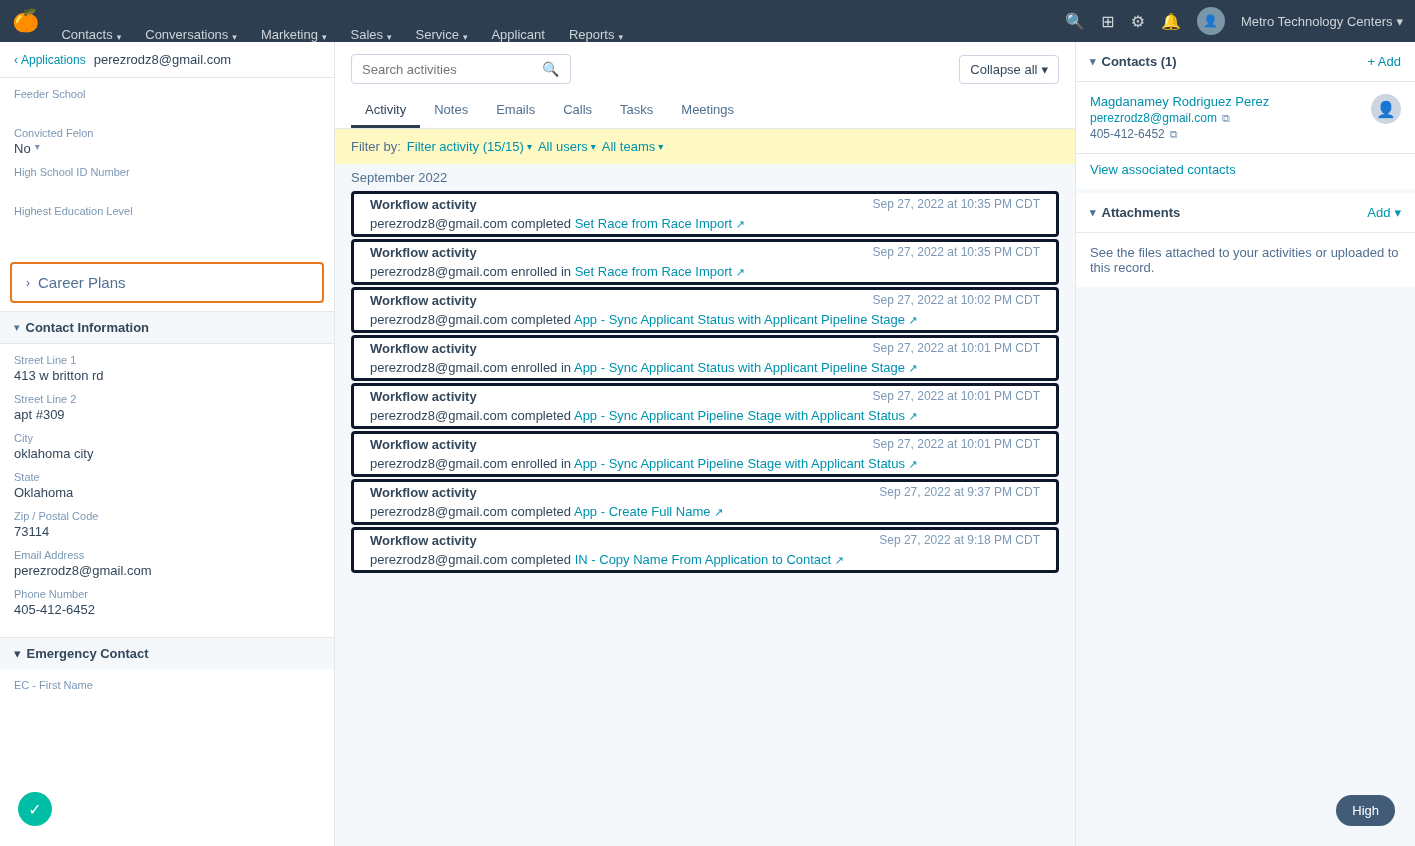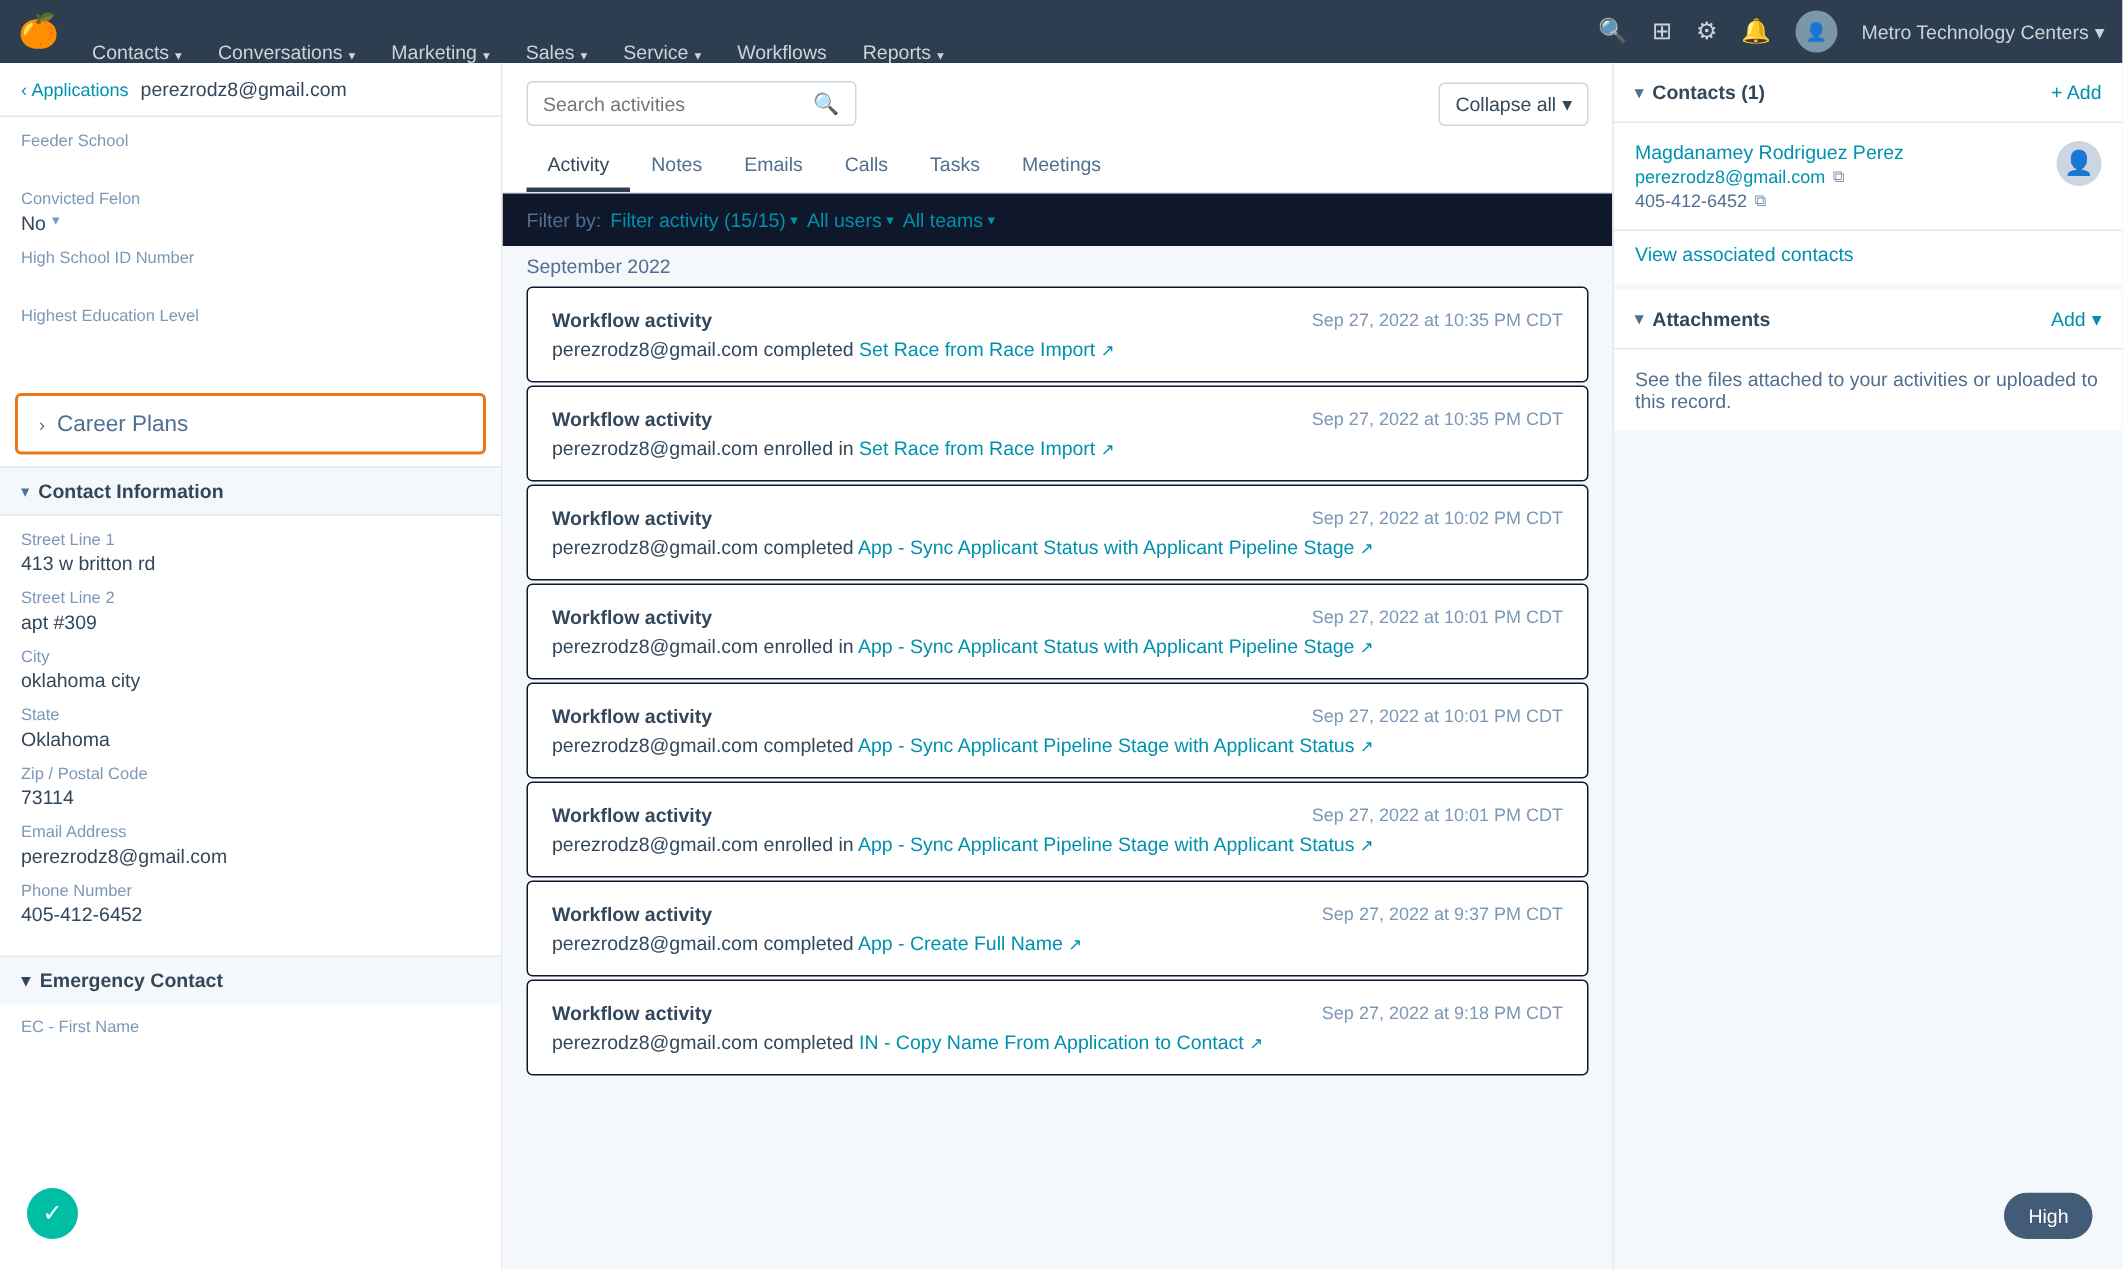--- a/index.html
+++ b/index.html
@@ -66,27 +66,27 @@
     .middle-content { flex: 1; background: #f5f8fa; overflow-y: auto; display: flex; flex-direction: column; }
     .activity-toolbar { background: #fff; padding: 12px 16px 0; border-bottom: 1px solid #e5e8eb; }
     .search-row { display: flex; align-items: center; justify-content: space-between; margin-bottom: 10px; gap: 36px; }
     .search-box { display: flex; align-items: center; border: 1px solid #cbd6e2; border-radius: 4px; padding: 6px 10px; gap: 6px; background: #fff; width: 220px; }
     .search-box input { border: none; outline: none; font-size: 13px; color: #33475b; background: transparent; width: 100%; }
     .search-icon { color: #7c98b6; font-size: 14px; }
     .collapse-btn { display: flex; align-items: center; gap: 4px; border: 1px solid #cbd6e2; border-radius: 4px; padding: 6px 10px; background: #fff; cursor: pointer; font-size: 13px; color: #33475b; }
     .tabs-row { display: flex; gap: 0; }
     .tab { padding: 8px 14px; font-size: 13px; color: #516f90; cursor: pointer; border-bottom: 3px solid transparent; }
     .tab.active { color: #33475b; border-bottom: 3px solid #2d3e50; font-weight: 500; }
-    .filter-row { padding: 10px 16px; display: flex; align-items: center; gap: 6px; font-size: 13px; color: #33475b; background: #0f172a; }
+    .filter-row { padding: 10px 16px; display: flex; align-items: center; gap: 6px; font-size: 13px; color: #33475b; background: #fef9c3; }
     .filter-label { color: #516f90; }
     .filter-btn { display: flex; align-items: center; gap: 3px; color: #0091ae; cursor: pointer; font-size: 13px; }
     .filter-btn .chevron { font-size: 10px; }
     .month-label { padding: 6px 16px; font-size: 13px; color: #516f90; font-weight: 500; }
     .activity-list { padding: 0 16px 16px; display: flex; flex-direction: column; gap: 2px; }
-    .activity-card { background: #fff; border: 1px solid #0f172a; border-radius: 4px; padding: 14px 16px; }
+    .activity-card { background: #fff; border: 3px solid #0f172a; border-radius: 4px; padding: 3px 16px; }
     .activity-card-header { display: flex; justify-content: space-between; align-items: flex-start; margin-bottom: 4px; }
     .activity-type { font-size: 13px; font-weight: 600; color: #33475b; }
     .activity-time { font-size: 12px; color: #7c98b6; }
     .activity-desc { font-size: 13px; color: #33475b; }
     .activity-link { color: #0091ae; cursor: pointer; text-decoration: none; }
     .ext-icon { font-size: 11px; color: #0091ae; }
 
     
     .right-sidebar { width: 340px; min-width: 340px; background: #f5f8fa; border-left: 1px solid #e5e8eb; overflow-y: auto; }
     .rs-section { background: #fff; margin-bottom: 4px; }
@@ -135,21 +135,21 @@
   </div>
   <div class="nav-item">
     <span>Sales</span>
     <span class="chevron">▾</span>
   </div>
   <div class="nav-item">
     <span>Service</span>
     <span class="chevron">▾</span>
   </div>
   <div class="nav-item">
-    <span>Workflows</span>
+    <span>Applicant</span>
   </div>
   <div class="nav-item">
     <span>Reports</span>
     <span class="chevron">▾</span>
   </div>
   <div class="nav-spacer"></div>
   <div class="nav-icons">
     <span class="nav-icon">🔍</span>
     <span class="nav-icon">⊞</span>
     <span class="nav-icon">⚙</span>

